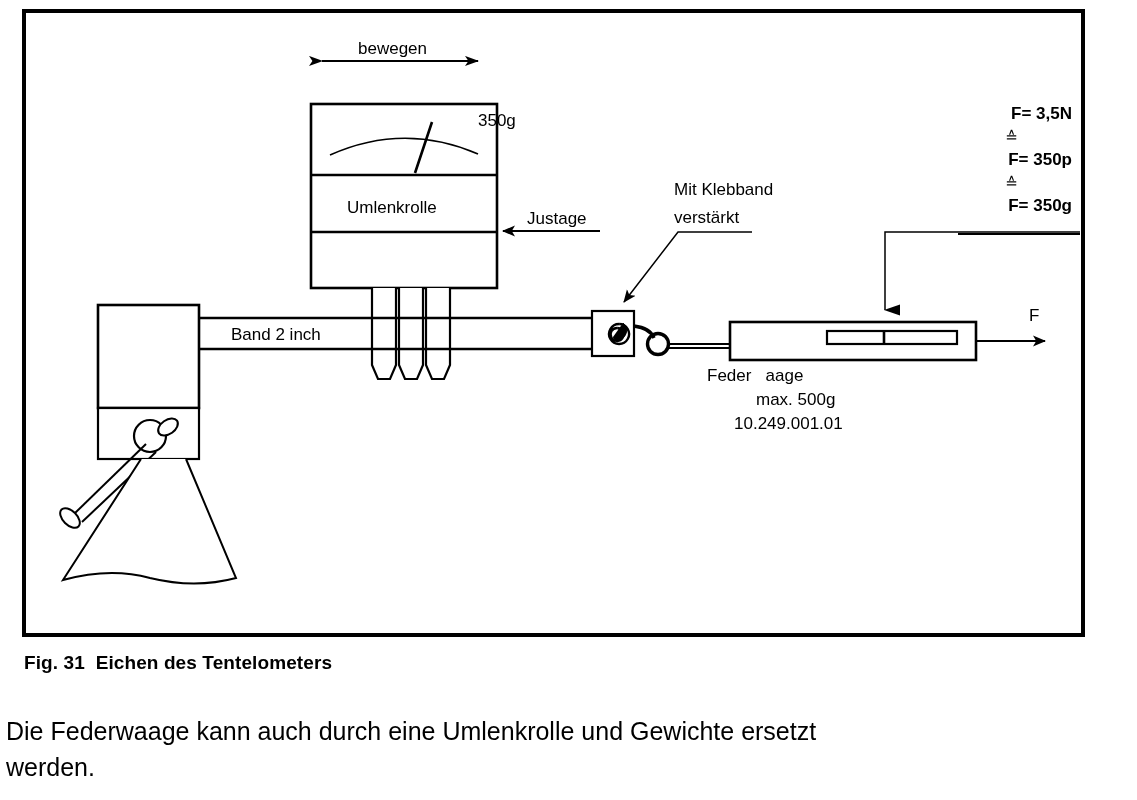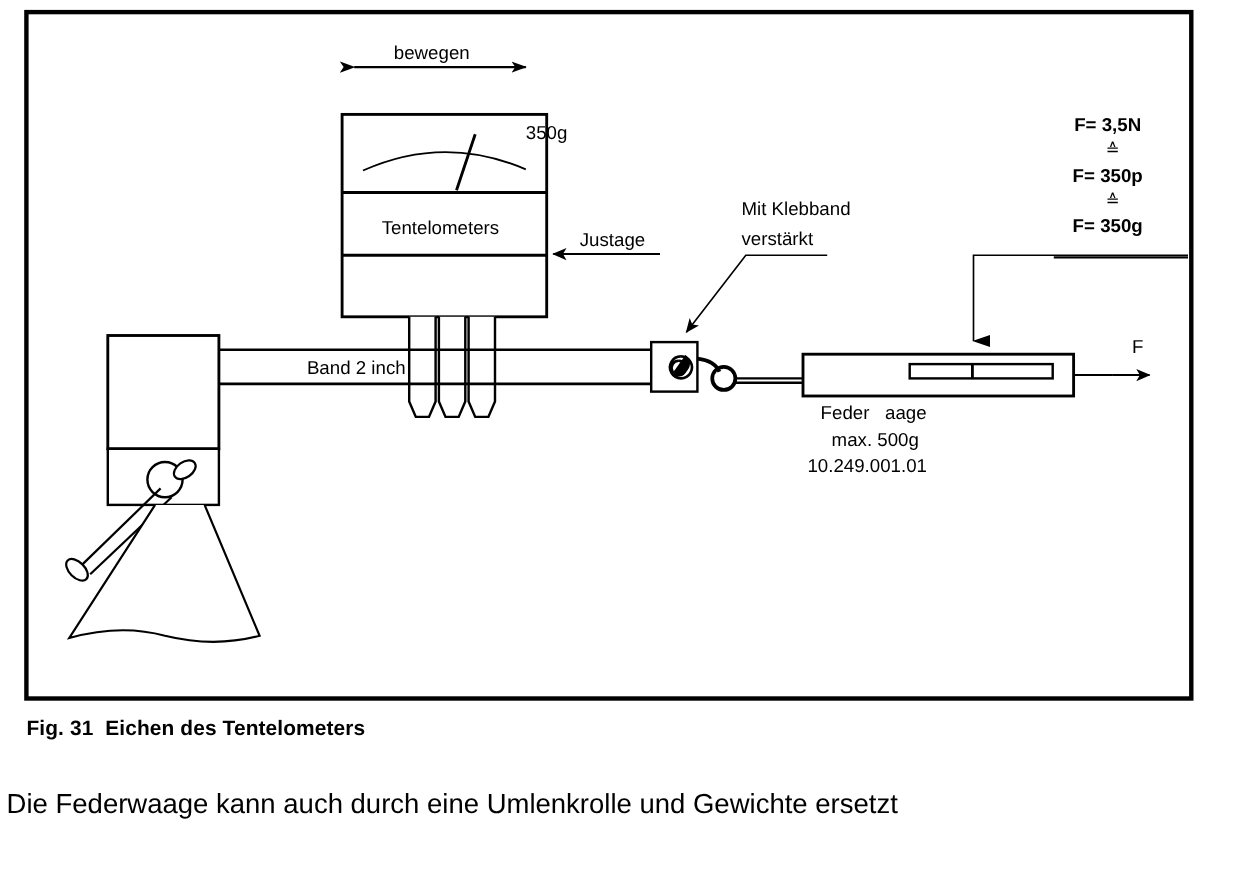--- a/index.html
+++ b/index.html
@@ -46,42 +46,43 @@
     font-size: 17px;
     color: #000;
     white-space: pre;
     line-height: 1.25;
   }
 
   #lbl-bewegen   { left: 358px; top: 38px; }
   #lbl-350g      { left: 434px; top: 110px; margin-left: 44px; }
   #lbl-tentelo   { left: 347px; top: 197px; }
   #lbl-justage   { left: 527px; top: 208px; }
-  #lbl-band      { left: 231px; top: 324px; margin-left: 48px; }
+  #lbl-band      { left: 231px; top: 324px; }
   #lbl-kleb1     { left: 674px; top: 179px; }
   #lbl-kleb2     { left: 674px; top: 207px; }
-  #lbl-feder1    { left: 746px; top: 365px; }
+  #lbl-feder1    { left: 707px; top: 365px; }
   #lbl-feder2    { left: 734px; top: 389px; margin-left: 22px; }
   #lbl-feder3    { left: 734px; top: 413px; }
   #lbl-F-arrow   { left: 1029px; top: 305px; }
 
   
   #force-block {
     position: absolute;
     left: 955px;
     top: 105px;
     width: 125px;
     text-align: center;
   }
   #force-block .frow {
     font-size: 17px;
     font-weight: bold;
     white-space: pre;
     line-height: 1.0;
-    padding-right: 21px;
+    text-align: right;
+    padding-right: 8px;
   }
   #force-block .eqrow {
     font-size: 15px;
     line-height: 1.0;
     text-align: center;
     padding-right: 12px;
   }
   #force-block .sp { height: 7px; }
   #force-underline {
     position: absolute;
@@ -215,21 +216,21 @@
       <path d="M 752,232 L 678,232 L 624,302" fill="none" stroke="#000" stroke-width="1.5" marker-end="url(#arrowThin)"></path>
     </g>
 
     <g>
       <path d="M 1080,232 L 885,232 L 885,310" fill="none" stroke="#000" stroke-width="1.5" marker-end="url(#arrowDown)"></path>
     </g>
   </svg>
 
   <div class="dtext" id="lbl-bewegen">bewegen</div>
   <div class="dtext" id="lbl-350g">350g</div>
-  <div class="dtext" id="lbl-tentelo">Tentelometers</div>
+  <div class="dtext" id="lbl-tentelo">Umlenkrolle</div>
   <div class="dtext" id="lbl-justage">Justage</div>
   <div class="dtext" id="lbl-band">Band 2 inch</div>
   <div class="dtext" id="lbl-kleb1">Mit Klebband</div>
   <div class="dtext" id="lbl-kleb2">verstärkt</div>
   <div class="dtext" id="lbl-feder1">Feder   aage</div>
   <div class="dtext" id="lbl-feder2">max. 500g</div>
   <div class="dtext" id="lbl-feder3">10.249.001.01</div>
   <div class="dtext" id="lbl-F-arrow">F</div>
 
   <div id="force-block">
@@ -242,15 +243,16 @@
     <div class="eqrow">≙</div>
     <div class="sp"></div>
     <div class="frow">F= 350g</div>
   </div>
   <div id="force-underline"></div>
 
   <div id="caption">Fig. 31  Eichen des Tentelometers</div>
 
   <div id="body-text">
     <span>Die Federwaage kann auch durch eine Umlenkrolle und Gewichte ersetzt</span>
+    <span class="lastline">werden.</span>
   </div>
 
 </div>
 
 </body></html>

